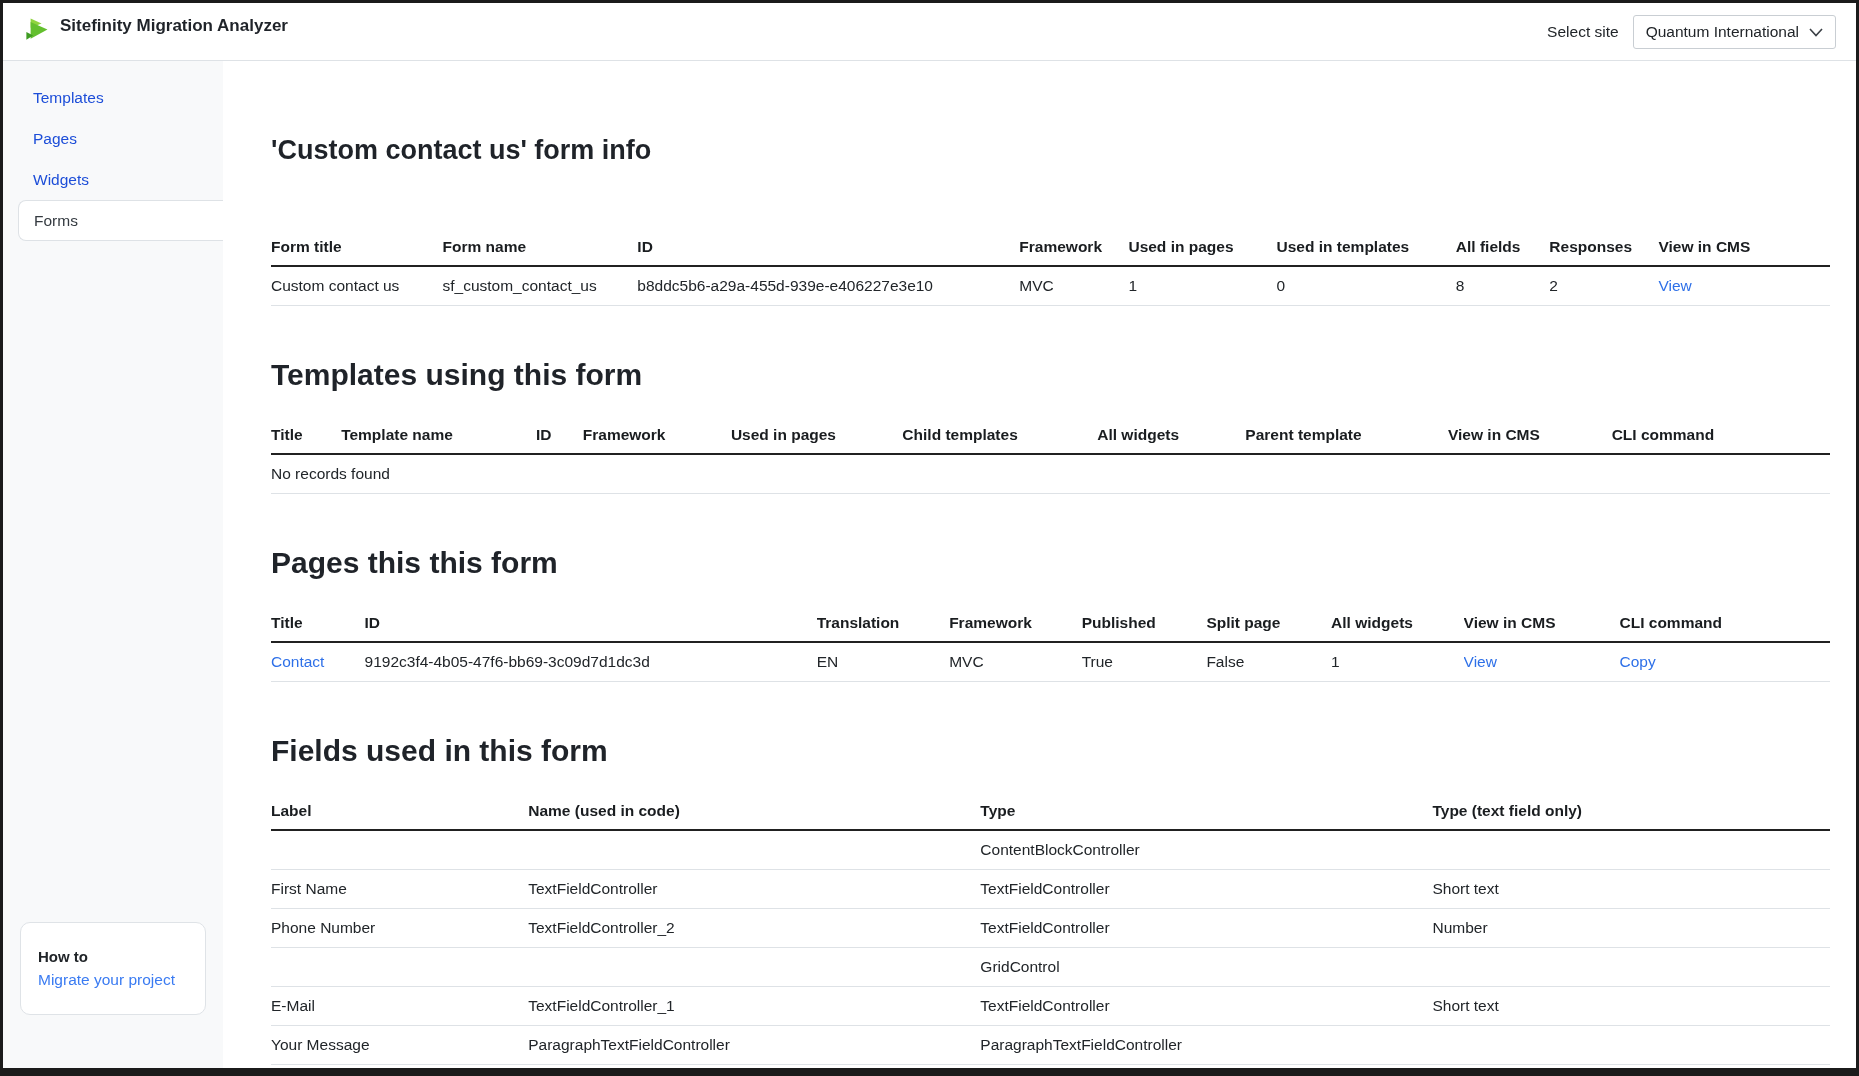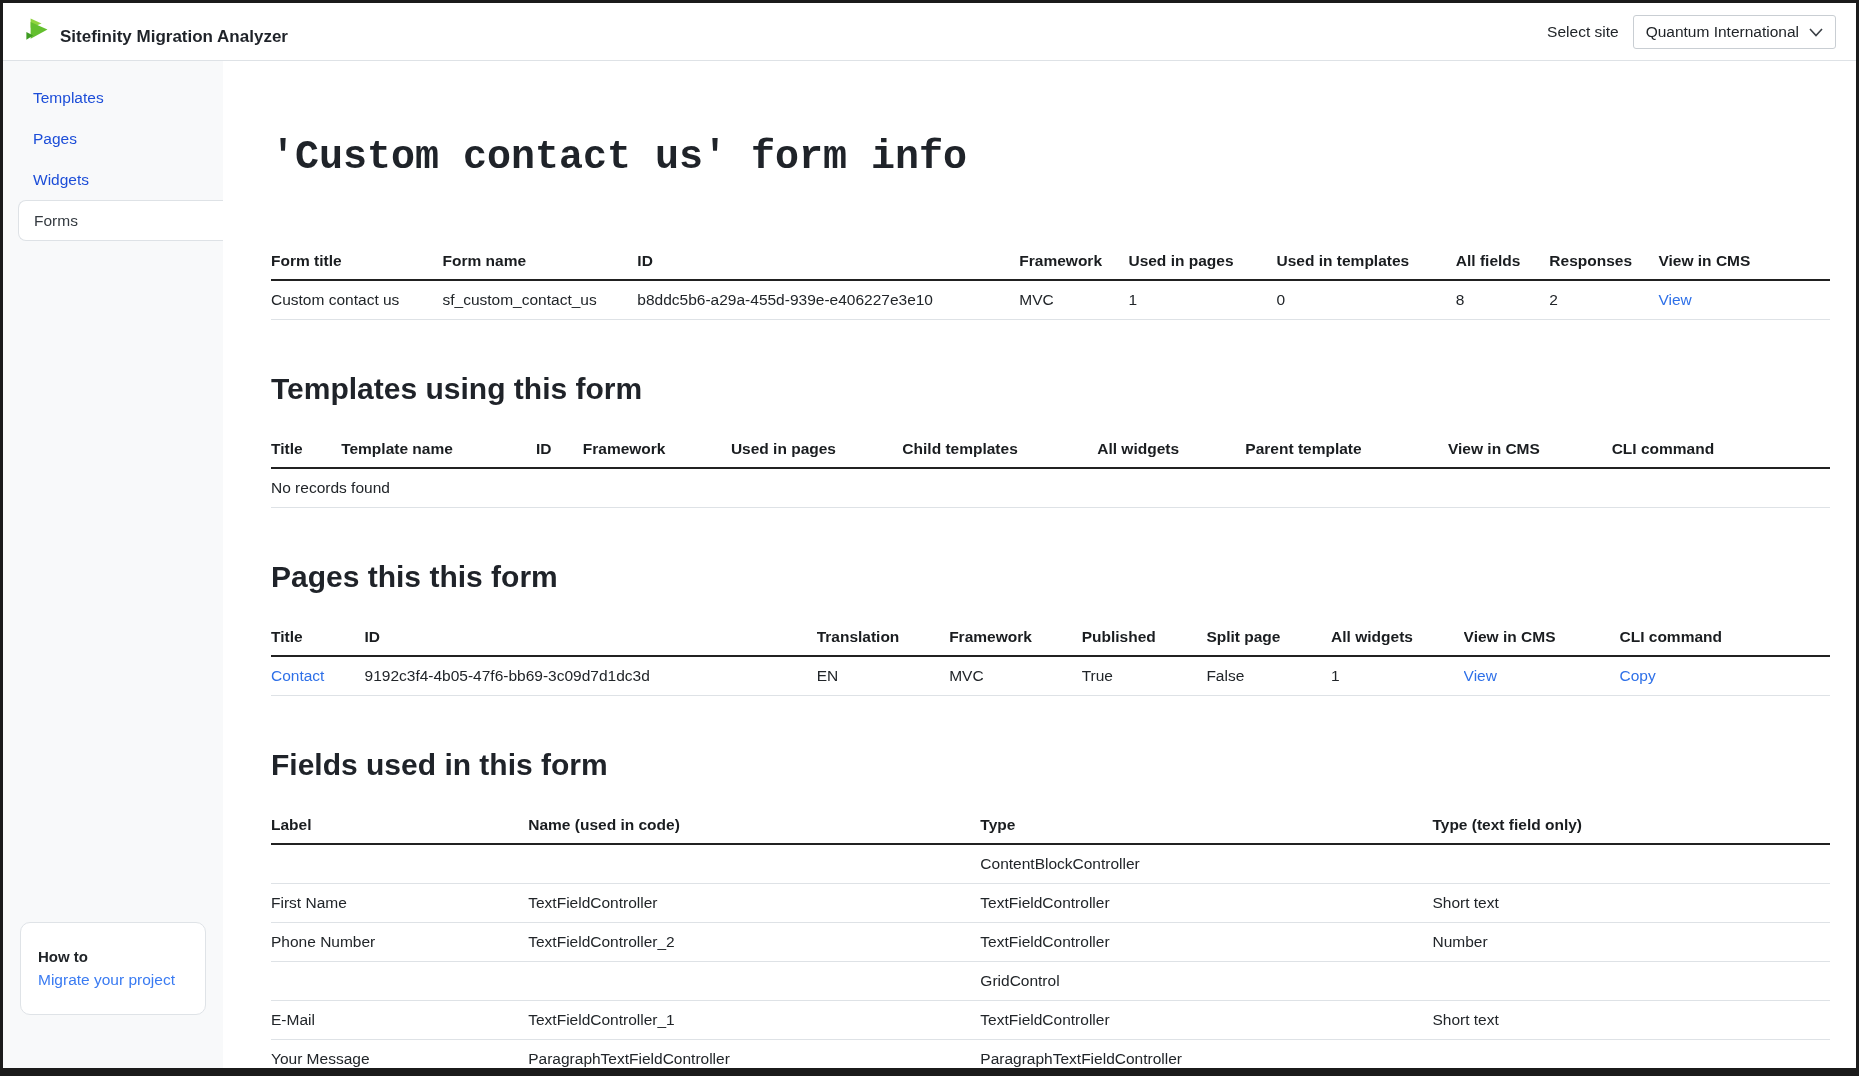--- a/index.html
+++ b/index.html
@@ -8,21 +8,21 @@
     width: 1859px; height: 1076px;
     border: 3px solid #1b1b1b; border-bottom-width: 8px;
     font-family: "Liberation Sans", "DejaVu Sans", sans-serif;
     color: #212529; overflow: hidden;
   }
   
   .topbar {
     height: 58px; display: flex; align-items: center; justify-content: space-between;
     padding: 0 20px 0 20px; border-bottom: 1px solid #dee2e6; background: #fff;
   }
-  .brand { display: flex; align-items: flex-end; gap: 10px; }
+  .brand { display: flex; align-items: flex-start; gap: 10px; }
   .brand-title { font-size: 17px; font-weight: 700; color: #1f2329; }
   .site-picker { display: flex; align-items: center; gap: 14px; }
   .site-picker-label { font-size: 15.5px; color: #212529; }
   .site-select {
     display: flex; align-items: center; gap: 10px;
     border: 1px solid #c9ced3; border-radius: 3px; background: #fff;
     padding: 7px 12px; font-size: 15.5px; color: #212529; cursor: pointer;
   }
   .chevron { display: inline-flex; margin-top: 2px; }
   
@@ -42,21 +42,21 @@
   }
   .howto-box {
     position: absolute; left: 17px; right: 17px; bottom: 53px;
     background: #fff; border: 1px solid #dfe3e7; border-radius: 10px;
     padding: 22px 17px; line-height: 1.55;
   }
   .howto-title { font-size: 15px; font-weight: 700; color: #212529; }
   .howto-link { font-size: 15.5px; color: #3a7bf2; cursor: pointer; }
   
   .main { flex: 1 1 auto; padding: 50px 26px 0 48px; overflow: hidden; background: #fff; }
-  h1.page-title { font-size: 40px; font-weight: 600; color: #1f2329; margin: 24px 0 64px; font-family: Liberation Mono, monospace; }
+  h1.page-title { font-size: 27px; font-weight: 600; color: #1f2329; margin: 24px 0 64px; }
   h2.section-title { font-size: 30px; font-weight: 600; color: #1f2329; margin: 52px 0 26px; }
   table { width: 100%; border-collapse: collapse; table-layout: fixed; }
   th {
     text-align: left; font-size: 15.5px; font-weight: 700; color: #1a1d20;
     padding: 8px 10px 9px 0; border-bottom: 2px solid #212121; white-space: nowrap;
     overflow: hidden;
   }
   td {
     font-size: 15.5px; color: #212529; padding: 10px 10px 10px 0;
     border-bottom: 1px solid #dee2e6; white-space: nowrap; overflow: hidden;

